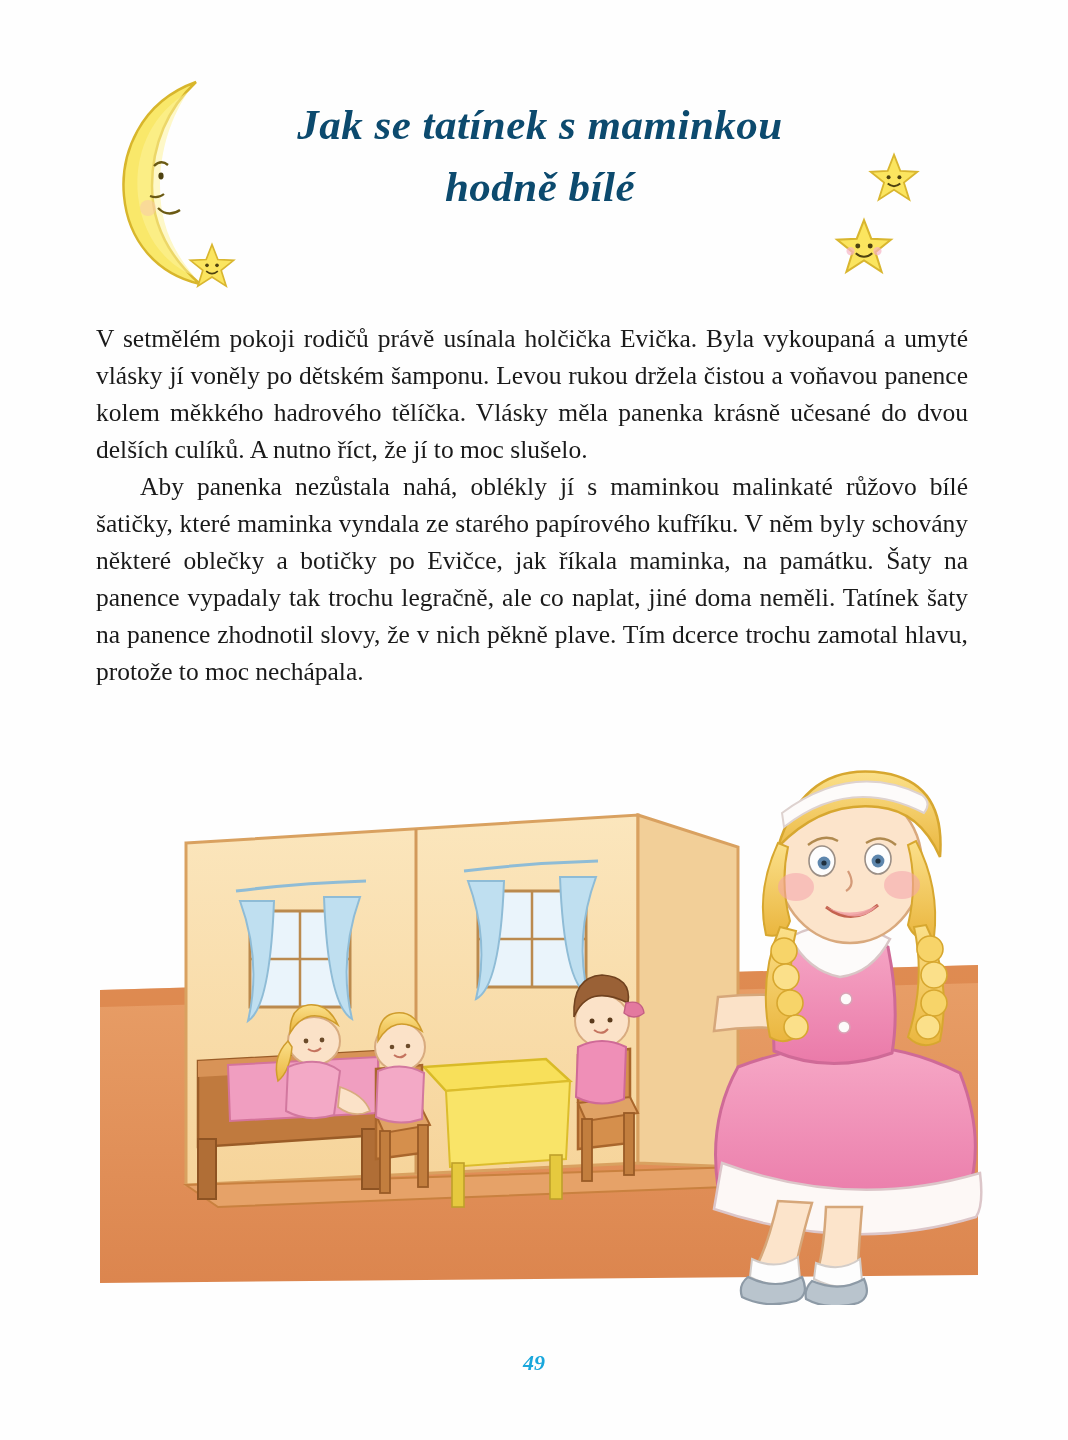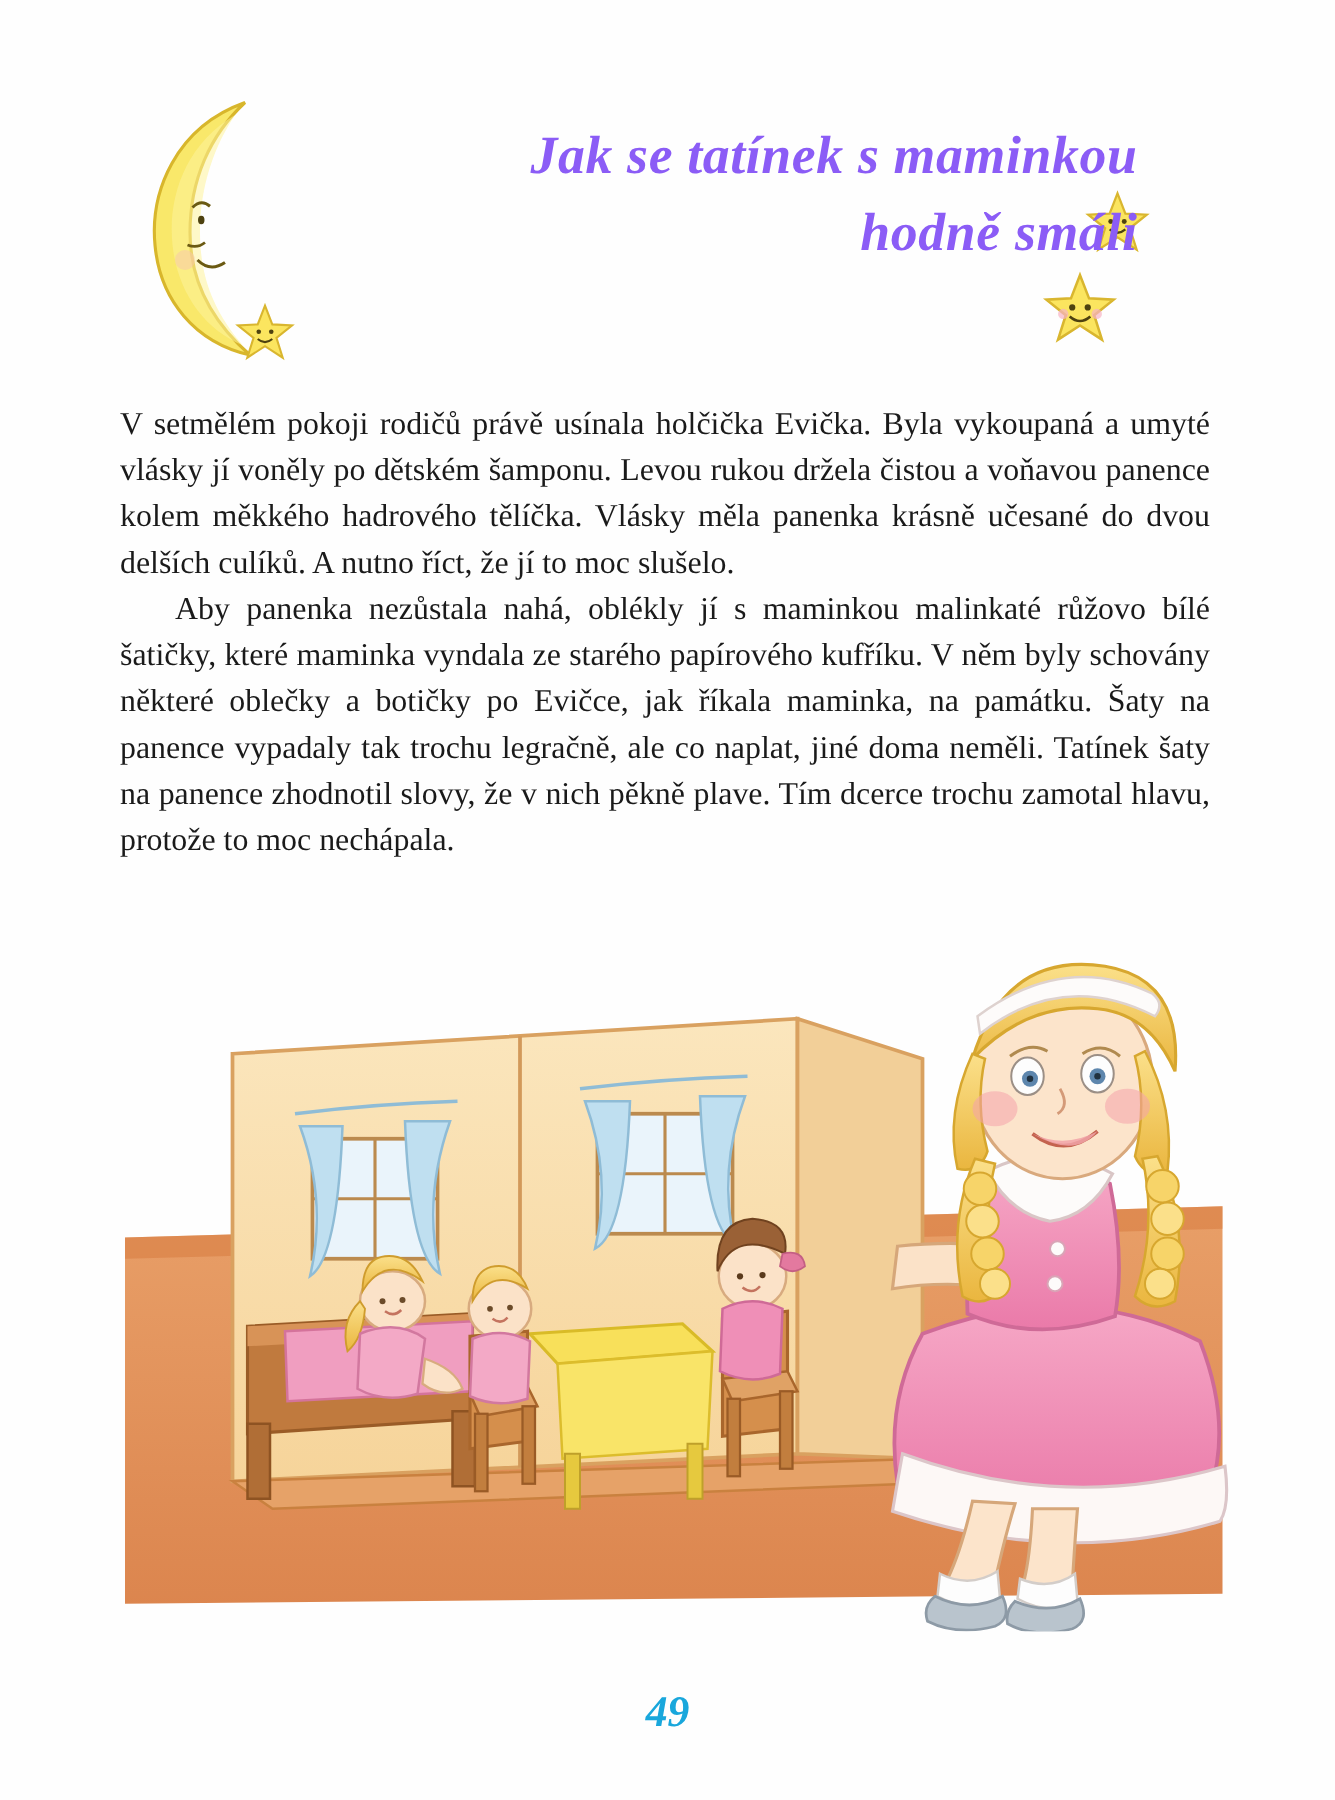--- a/index.html
+++ b/index.html
@@ -22,22 +22,22 @@
     left: 0;
     top: 62px;
     width: 1068px;
     height: 220px;
   }
   .title-text {
     position: absolute;
     left: 170px;
     top: 32px;
     width: 740px;
-    text-align: right;
-    color: #8b5cf6;
+    text-align: center;
+    color: #0c4a6e;
     font-family: "Liberation Serif", serif;
     font-style: italic;
     font-weight: bold;
     font-size: 43px;
     line-height: 1.45;
     letter-spacing: 0.5px;
   }
   .title-line2 { display: block; }
 
   
@@ -89,21 +89,21 @@
   .page-number {
     position: absolute;
     left: 0;
     top: 1350px;
     width: 1068px;
     text-align: center;
     color: #19a7dc;
     font-family: "Liberation Serif", serif;
     font-style: italic;
     font-weight: bold;
-    font-size: 35px;
+    font-size: 22px;
   }
 </style>
 </head>
 <body>
 
 <div class="page">
 
   <div class="title-area">
 
     <svg class="moon" viewBox="0 0 108 210">
@@ -135,21 +135,21 @@
       <path d="M30 3 L37 21 L56 22 L41 34 L47 53 L30 42 L13 53 L19 34 L4 22 L23 21 Z" fill="#fbe55f" stroke="#d9b62f" stroke-width="2"></path>
       <circle cx="24" cy="28" r="2.4" fill="#4e4210"></circle>
       <circle cx="36" cy="28" r="2.4" fill="#4e4210"></circle>
       <path d="M22 35 q8 7 16 0" stroke="#4e4210" stroke-width="2" fill="none"></path>
       <circle cx="17" cy="33" r="4" fill="#f6b4c4" opacity="0.7"></circle>
       <circle cx="43" cy="33" r="4" fill="#f6b4c4" opacity="0.7"></circle>
     </svg>
 
     <div class="title-text">
       <span>Jak se tatínek s maminkou</span>
-      <span class="title-line2">hodně smáli</span>
+      <span class="title-line2">hodně bílé</span>
     </div>
   </div>
 
   <div class="body-text">
     <p>V setmělém pokoji rodičů právě usínala holčička Evička. Byla vykoupaná a umyté vlásky jí voněly po dětském šamponu. Levou rukou držela čistou a voňavou panence kolem měkkého hadrového tělíčka. Vlásky měla panenka krásně učesané do dvou delších culíků. A nutno říct, že jí to moc slušelo.</p>
     <p class="indent">Aby panenka nezůstala nahá, oblékly jí s maminkou malinkaté růžovo bílé šatičky, které maminka vyndala ze starého papírového kufříku. V něm byly schovány některé oblečky a botičky po Evičce, jak říkala maminka, na památku. Šaty na panence vypadaly tak trochu legračně, ale co naplat, jiné doma neměli. Tatínek šaty na panence zhodnotil slovy, že v nich pěkně plave. Tím dcerce trochu zamotal hlavu, protože to moc nechápala.</p>
   </div>
 
   <div class="illus">
     <svg viewBox="0 0 920 590" width="920" height="590">

